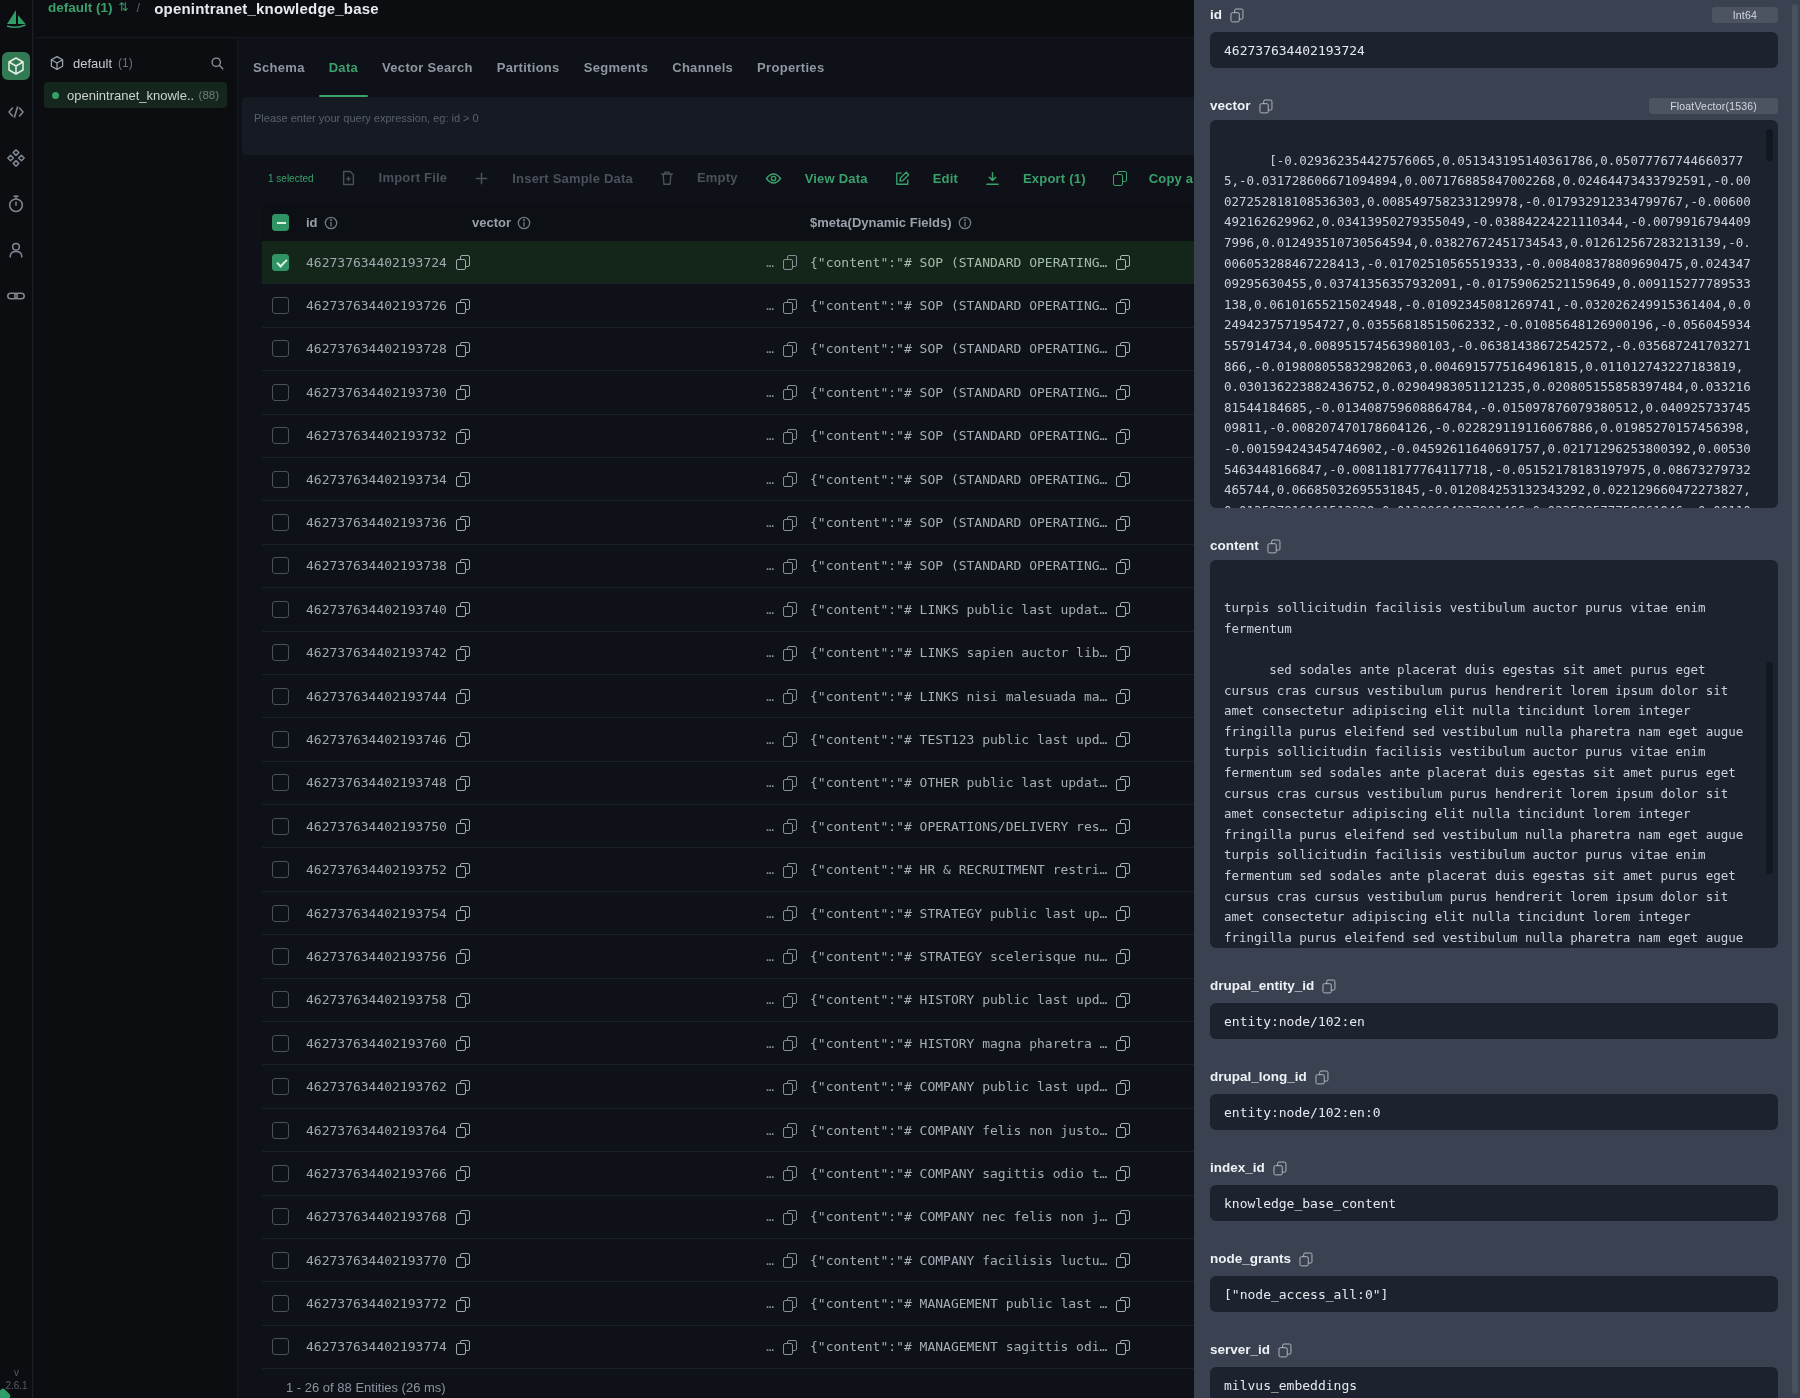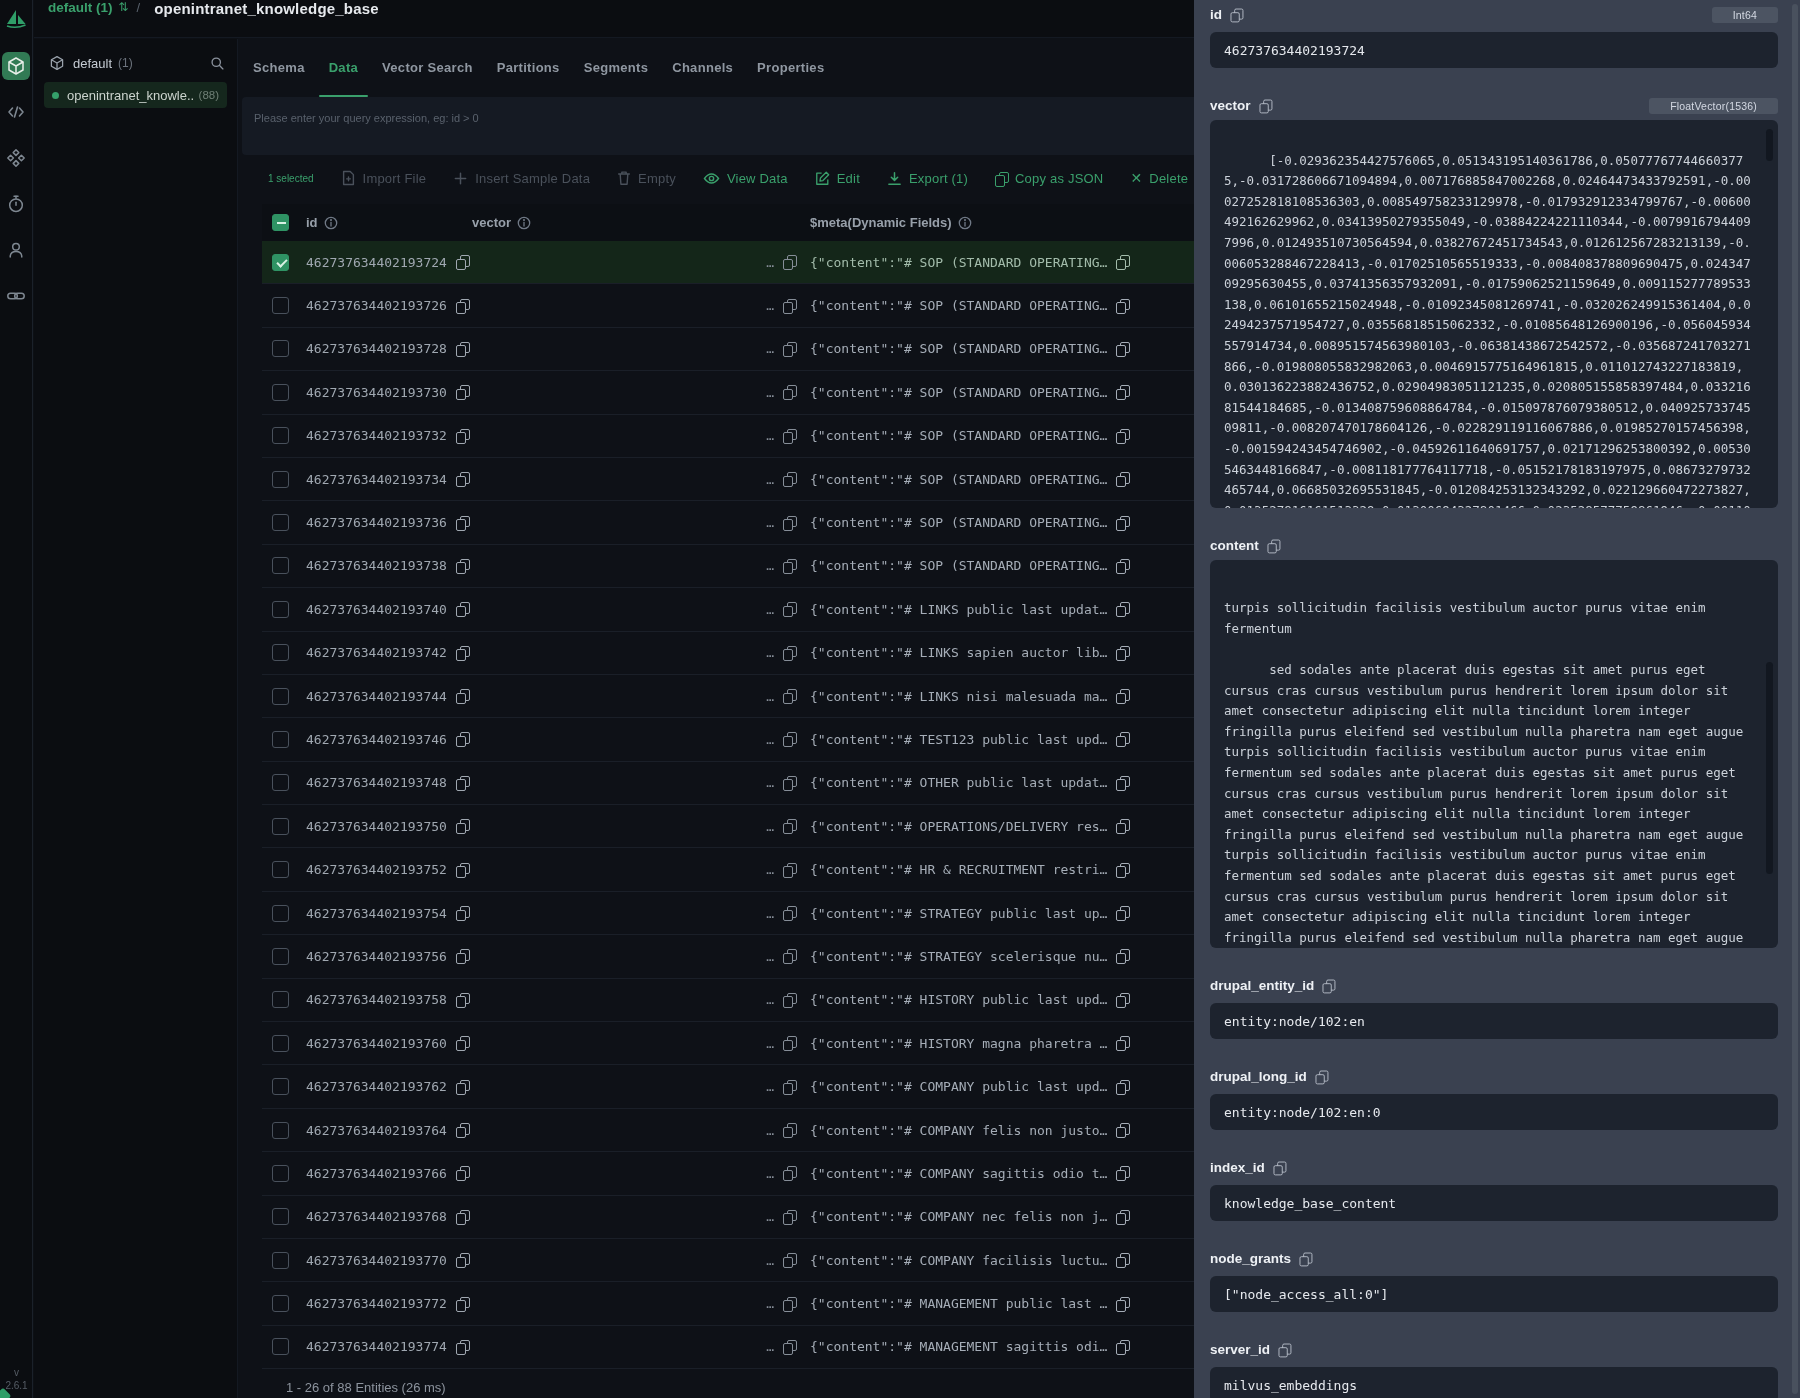--- a/index.html
+++ b/index.html
@@ -57,21 +57,21 @@
     color:var(--muted);position:relative;cursor:pointer}
   .tab.active{color:var(--green)}
   .tab.active::after{content:"";position:absolute;left:2px;right:2px;bottom:0;height:2.5px;
     background:var(--green);border-radius:2px}
 
   .querybar{margin:0 0 0 4px;height:58px;background:var(--query-bg);border-radius:4px;
     padding:15px 12px;color:#59616c;font-size:11px}
 
   .toolbar{display:flex;align-items:center;height:44px;padding-left:30px;gap:27px;margin-top:1px}
   .selcount{color:var(--green);font-size:10px;font-weight:400}
-  .tbtn{display:flex;align-items:flex-end;gap:7px;font-size:13px;font-weight:400;background:none;border:none;
+  .tbtn{display:flex;align-items:flex-start;gap:23px;font-size:13px;font-weight:700;background:none;border:none;
     letter-spacing:.2px;cursor:pointer;font-family:"Liberation Sans",sans-serif}
   .tbtn.green{color:var(--green)}
   .tbtn.disabled{color:var(--disabled)}
 
   
   .tablewrap{margin:4px 0 0 24px;width:982px}
   .thead,.trow{display:grid;grid-template-columns:26px 8px 166px 324px 1fr;align-items:center;padding-left:10px}
   .thead{height:37px;background:var(--thead-bg);color:#98a0aa;font-size:13px;font-weight:700}
   .thead .hcell{display:flex;align-items:center;gap:6px}
   .cell-meta-h{padding-left:14px}

